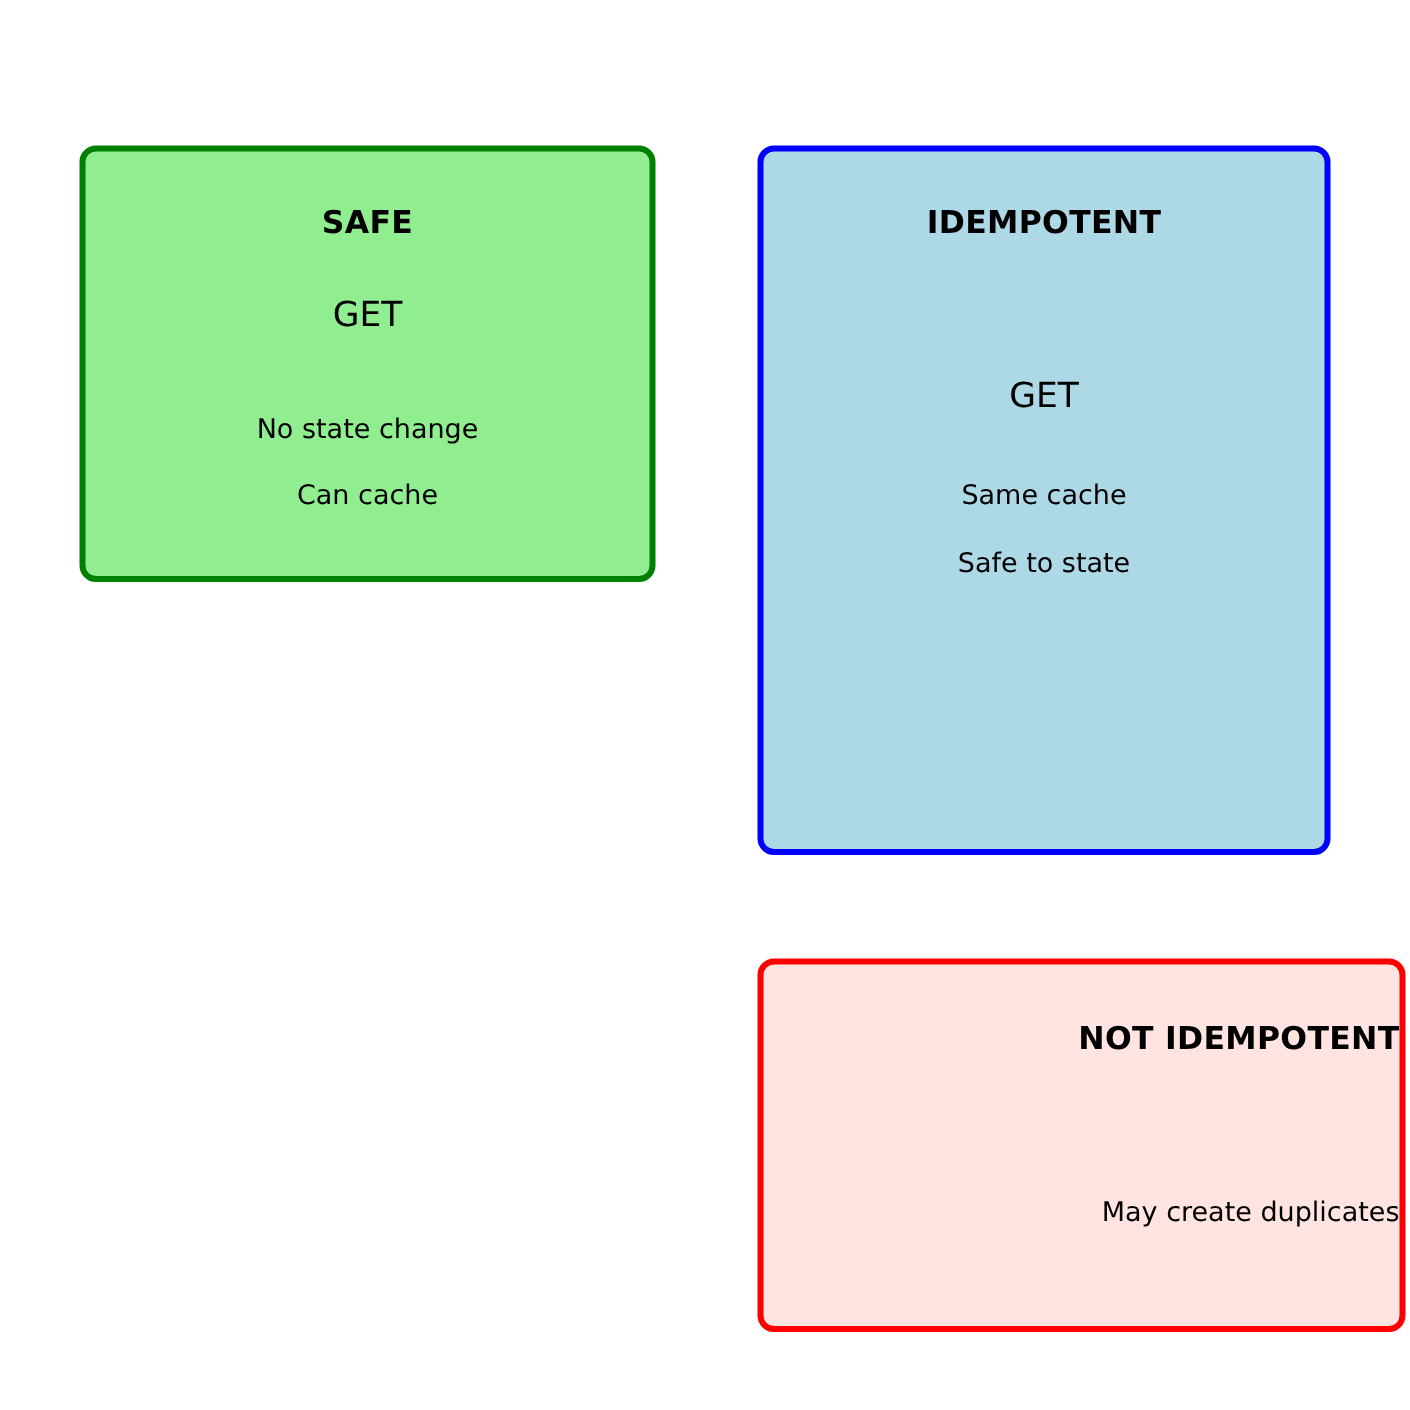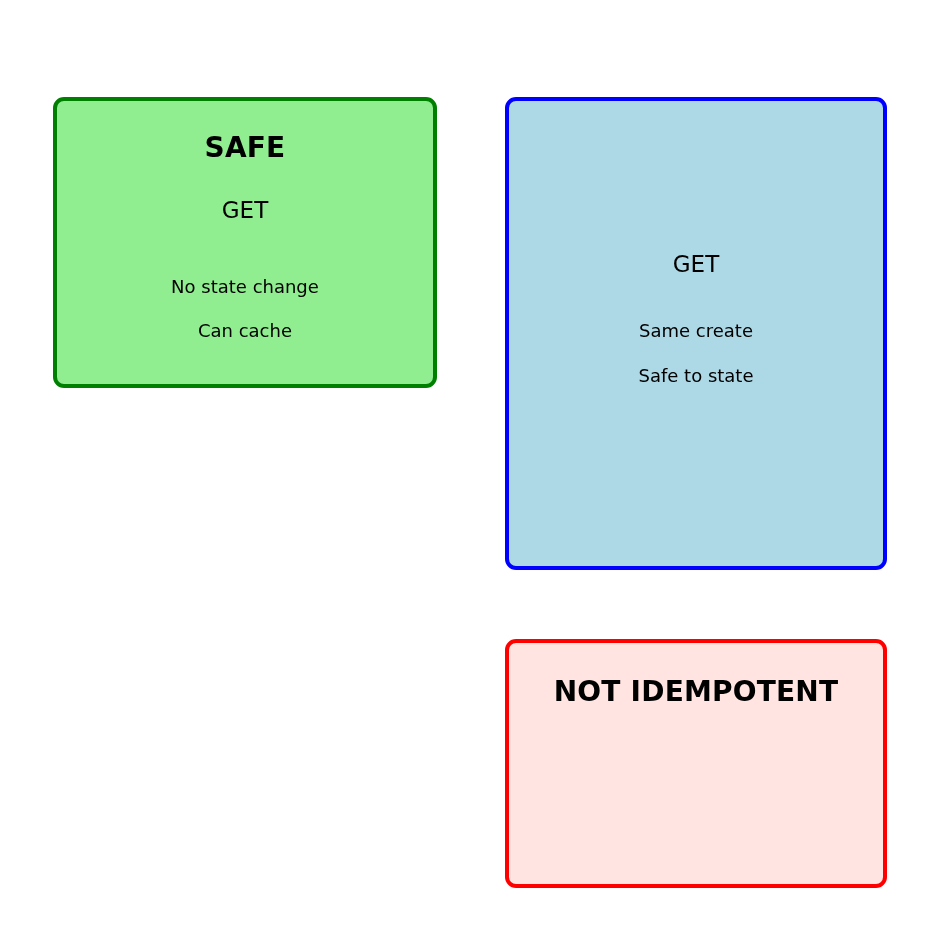--- a/index.html
+++ b/index.html
@@ -46,32 +46,33 @@
     top: 97px;
     width: 382px;
     height: 473px;
     background: #add8e6;
     border-color: #0000ff;
   }
   
   #card-not-idempotent {
     left: 505px;
     top: 639px;
-    width: 382px;
+    width: 432px;
     height: 249px;
     background: #ffe4e1;
     border-color: #ff0000;
+    text-align: right;
   }
 
   .card-title {
     position: absolute;
     left: 0;
     width: 100%;
     font-weight: bold;
-    font-size: 28px;
+    font-size: 21px;
     line-height: 26px;
     letter-spacing: 0.2px;
     white-space: nowrap;
   }
   .card-methods {
     position: absolute;
     left: 0;
     width: 100%;
     font-weight: normal;
     font-size: 23px;
@@ -112,22 +113,24 @@
 <div id="canvas">
 
   <div class="card" id="card-safe">
     <div class="card-title" id="safe-title">SAFE</div>
     <div class="card-methods" id="safe-method">GET</div>
     <div class="card-note" id="safe-note-1">No state change</div>
     <div class="card-note" id="safe-note-2">Can cache</div>
   </div>
 
   <div class="card" id="card-idempotent">
+    <div class="card-title" id="idem-title">IDEMPOTENT</div>
     <div class="card-methods" id="idem-method-2">GET</div>
-    <div class="card-note" id="idem-note-1">Same create</div>
+    <div class="card-note" id="idem-note-1">Same cache</div>
     <div class="card-note" id="idem-note-2">Safe to state</div>
   </div>
 
   <div class="card" id="card-not-idempotent">
     <div class="card-title" id="notidem-title">NOT IDEMPOTENT</div>
+    <div class="card-note" id="notidem-note">May create duplicates</div>
   </div>
 
 </div>
 
 </body></html>

